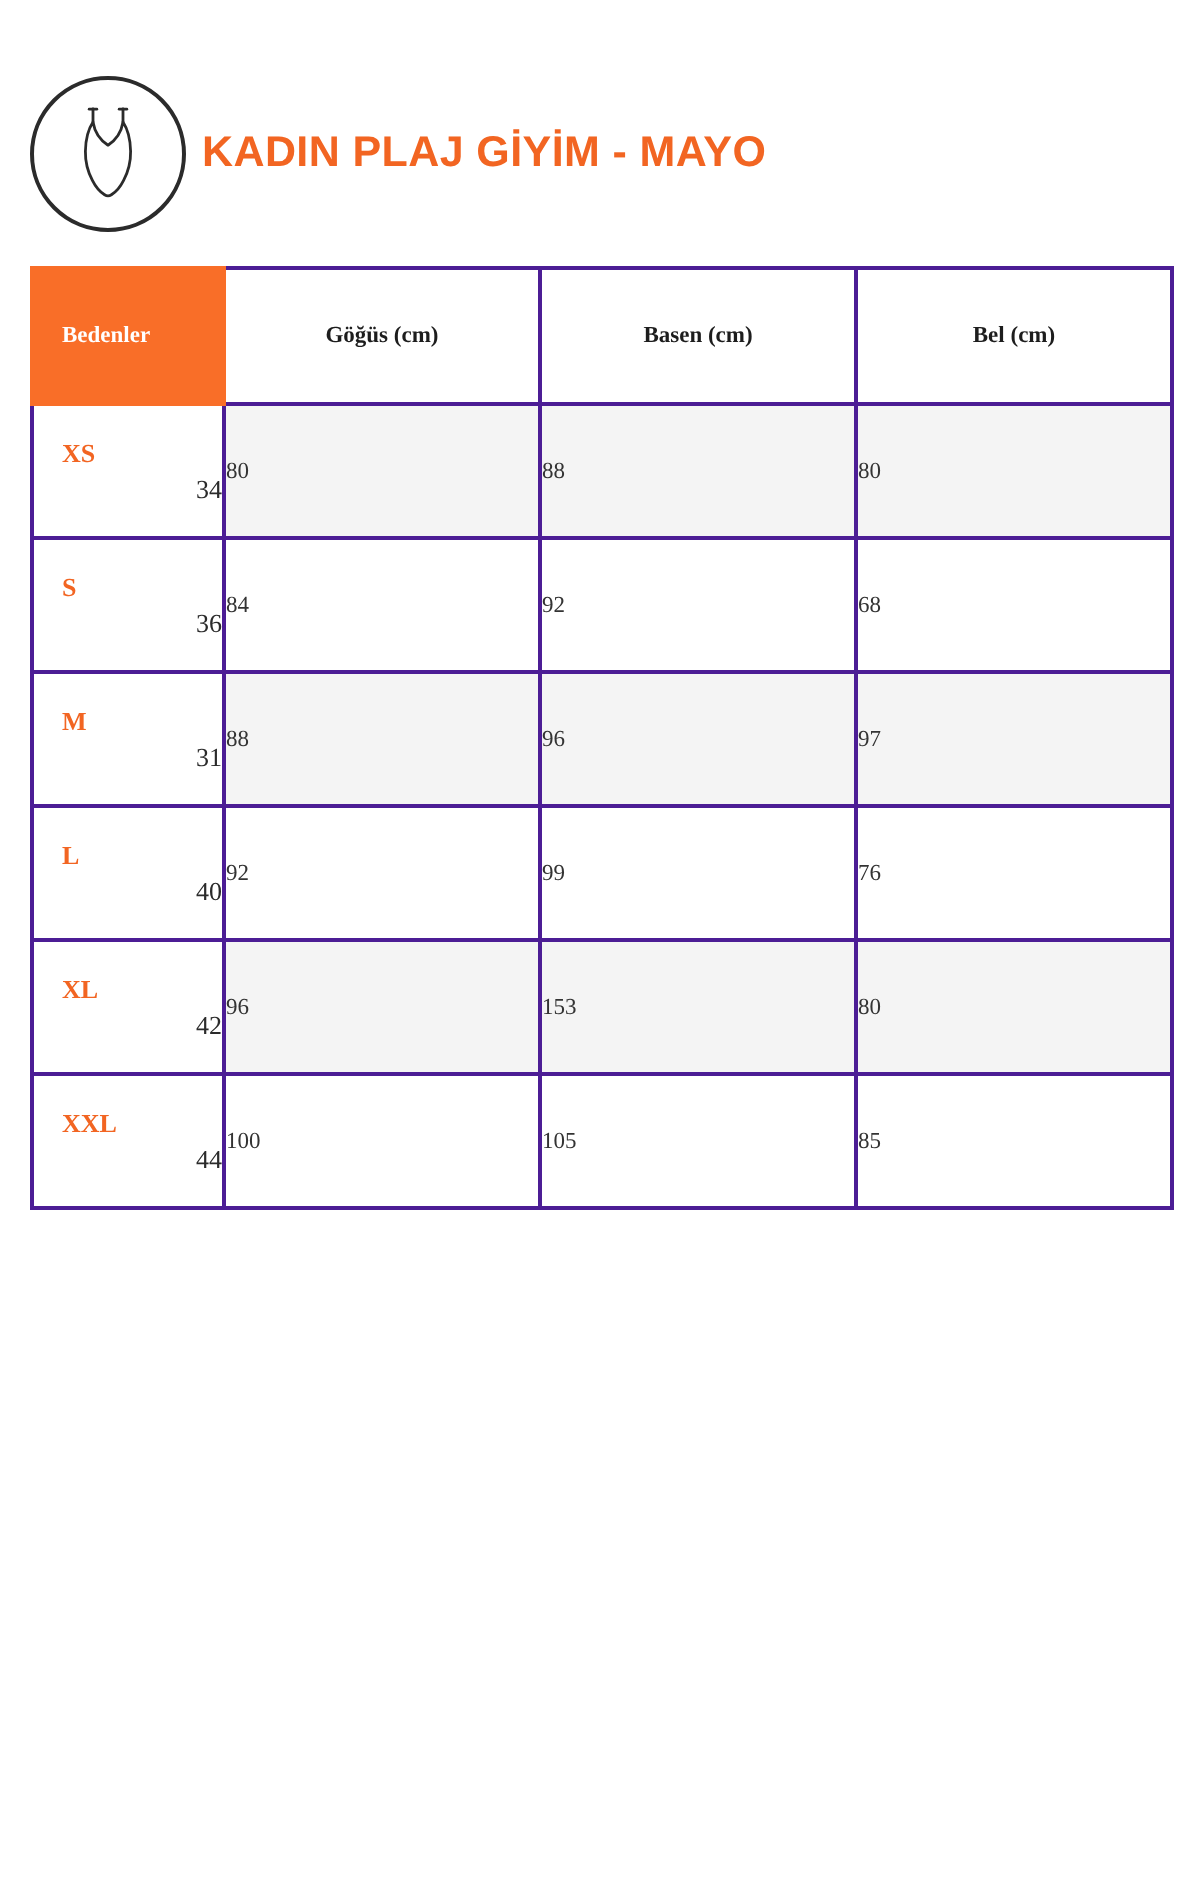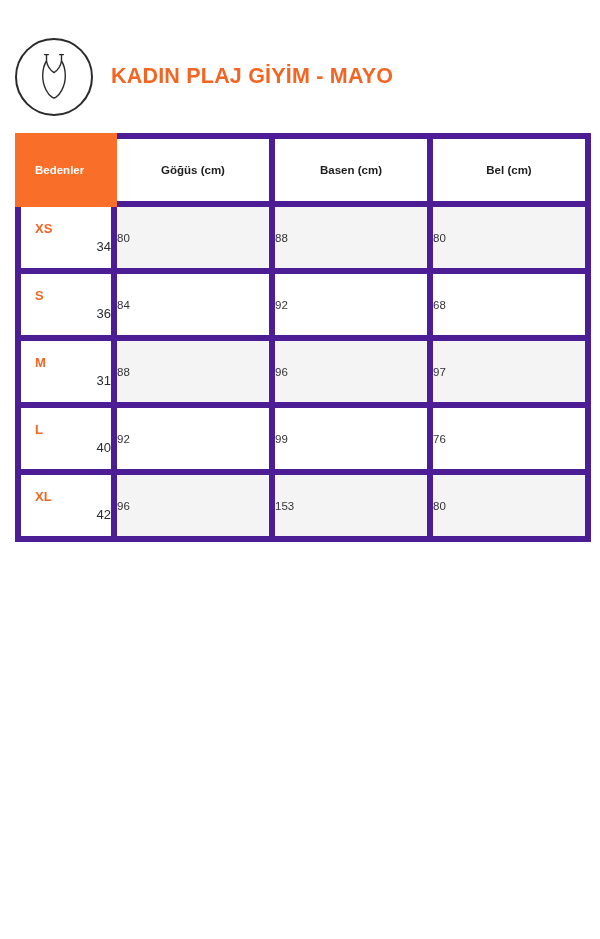--- a/index.html
+++ b/index.html
@@ -43,21 +43,21 @@
     justify-content: center;
     flex: 0 0 auto;
     box-sizing: border-box;
   }
 
   .icon-circle svg {
     display: block;
   }
 
   .title {
-    margin-left: 18px;
+    margin-left: 8px;
     font-size: 21.5px;
     font-weight: bold;
     letter-spacing: 0.2px;
     color: #f26522;
     white-space: nowrap;
     line-height: 1;
   }
 
   
   .table-wrap {
@@ -71,22 +71,23 @@
     width: 570px;
     border-collapse: collapse;
     table-layout: fixed;
   }
 
   table.size-table col.c-size  { width: 96px; }
   table.size-table col.c-data  { width: 158px; }
 
   table.size-table th,
   table.size-table td {
-    border: 6px solid #4c1d95;
+    border: 2px solid #4c1d95;
     box-sizing: border-box;
+    font-family: Liberation Serif, serif;
   }
 
   
   thead th {
     height: 68px;
     font-size: 11.5px;
     font-weight: bold;
     color: #1d1d1d;
     text-align: center;
     vertical-align: middle;
@@ -222,17 +223,26 @@
         </tr>
         <tr class="shaded">
           <td class="size-cell">
             <span class="size-code">XL</span>
             <span class="size-num">42</span>
           </td>
           <td>96</td>
           <td>153</td>
           <td>80</td>
         </tr>
+        <tr>
+          <td class="size-cell">
+            <span class="size-code">XXL</span>
+            <span class="size-num">44</span>
+          </td>
+          <td>100</td>
+          <td>105</td>
+          <td>85</td>
+        </tr>
       </tbody>
     </table>
   </div>
 
 </div>
 
 </body></html>

